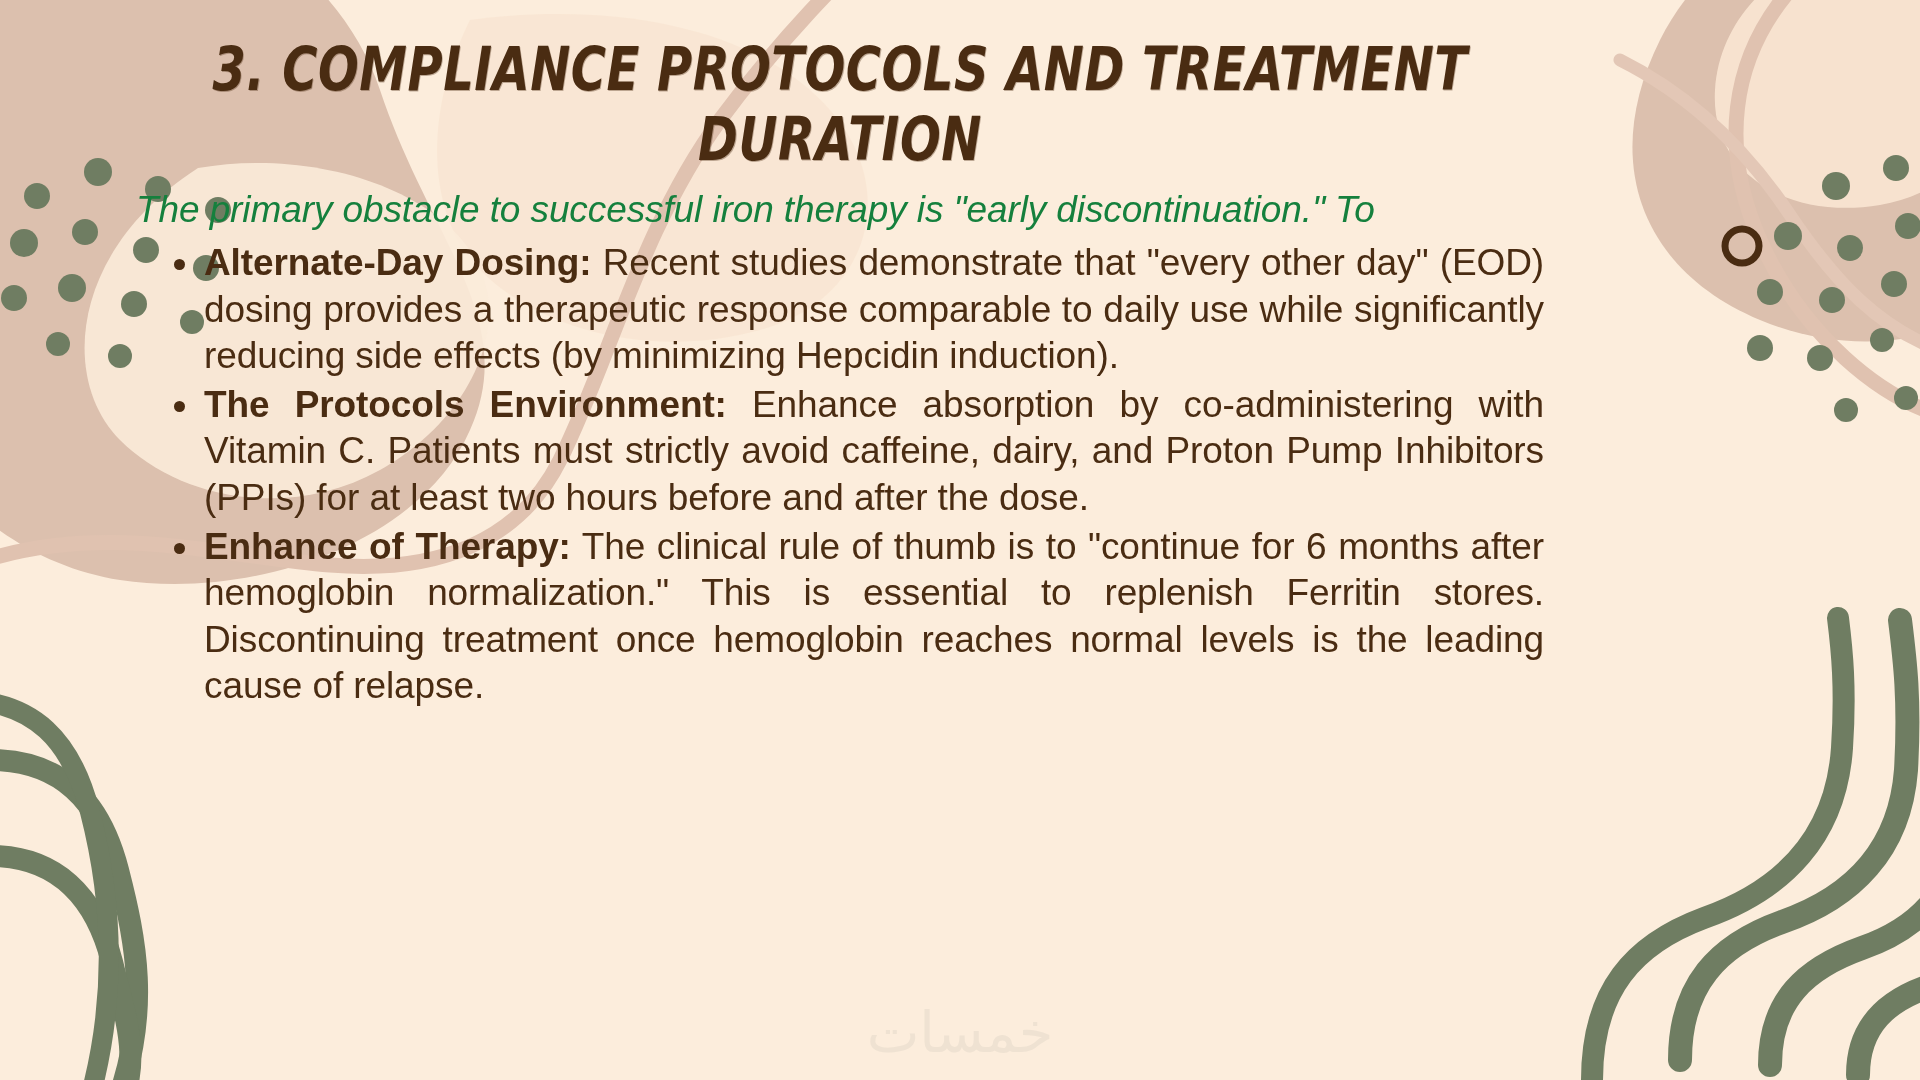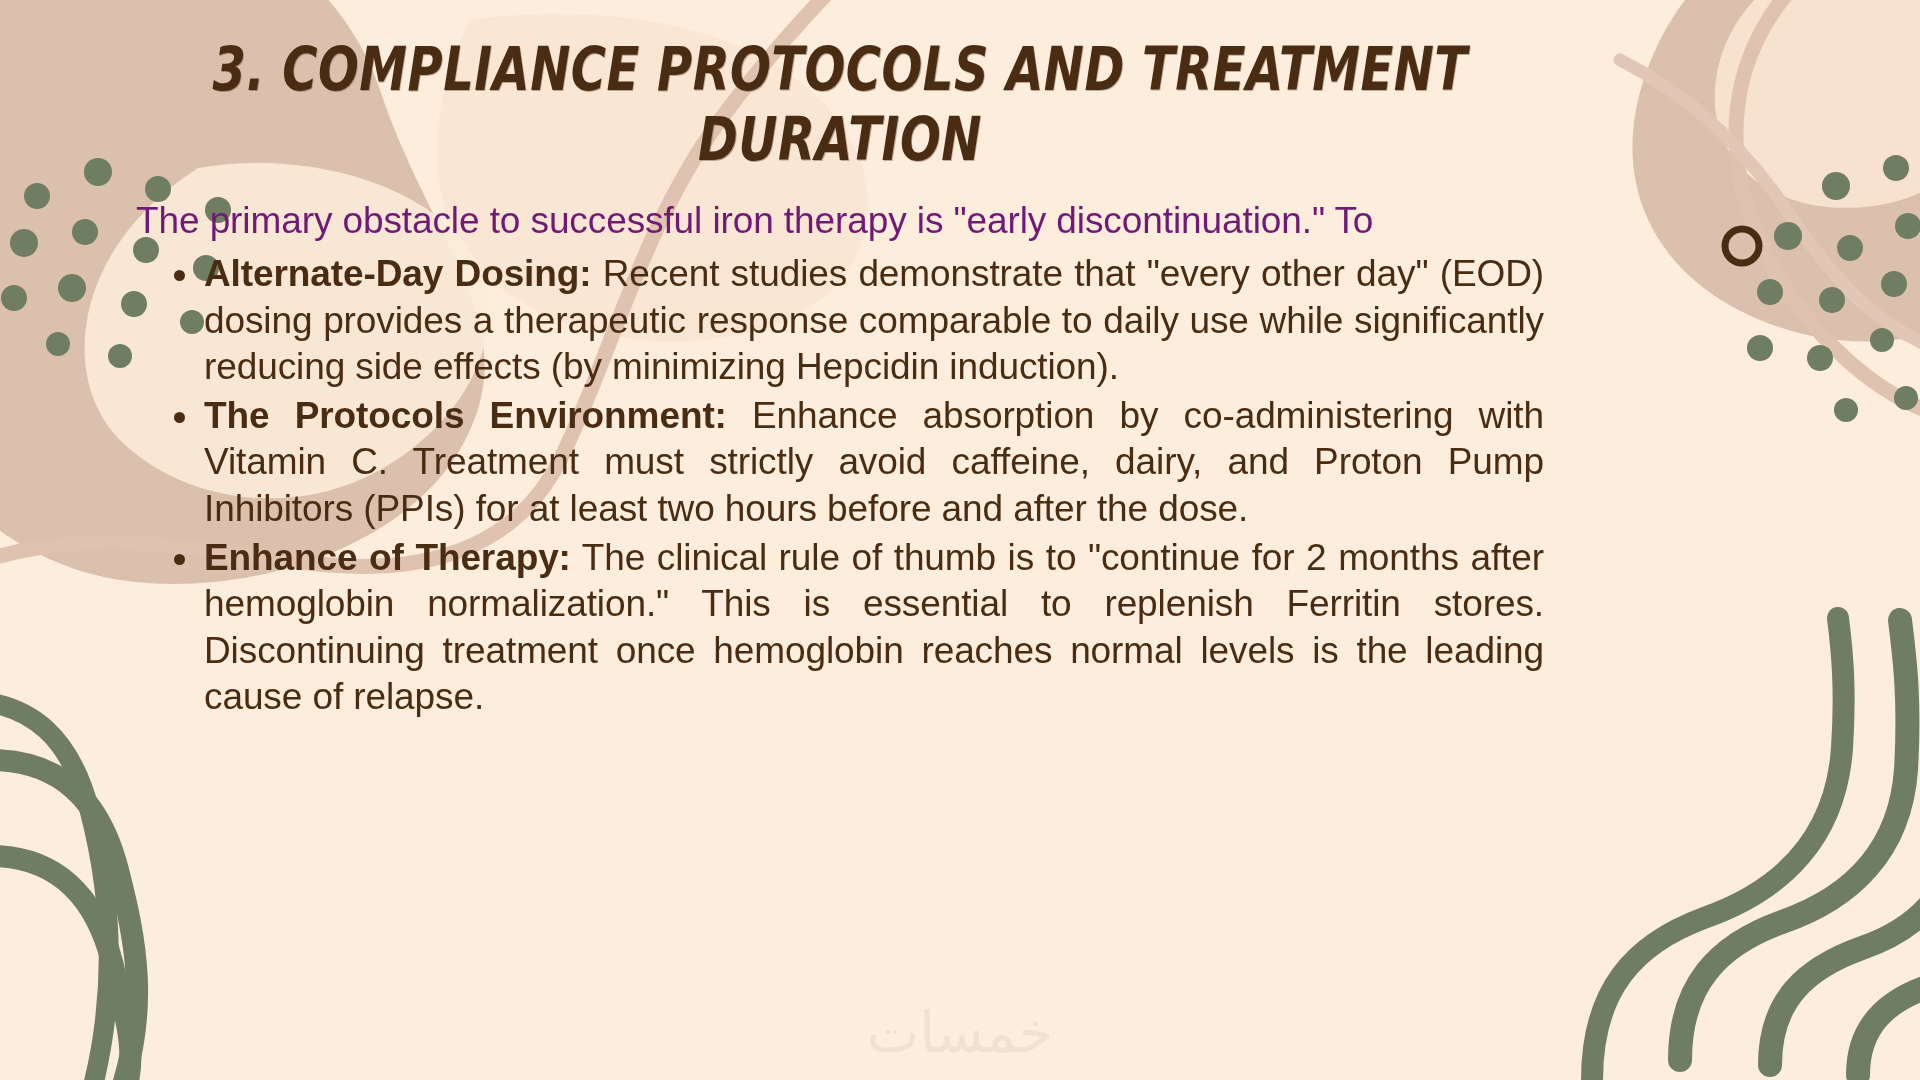--- a/index.html
+++ b/index.html
@@ -51,28 +51,29 @@
     color:#4A2C12;
     text-align:center;
     transform:scaleX(0.80);
     transform-origin:center top;
     width:125%;
     margin-left:-12.5%;
     text-shadow:1px 1px 0 rgba(74,44,18,0.35);
   }
 
   .intro {
-    margin-top:24px;
+    margin-top:13px;
     font-size:37px;
     line-height:1.26;
-    color:#701a75;
+    color:#15803d;
     text-align:justify;
     text-justify:inter-word;
     font-weight:400;
     letter-spacing:-0.1px;
+    font-style:italic;
   }
   .intro .lastline { display:block; text-align:left; }
 
   ul.protocol-list {
     list-style:none;
     margin-top:6px;
     padding-left:38px;
   }
 
   ul.protocol-list > li {
@@ -221,26 +222,26 @@
 
     <ul class="protocol-list">
 
       <li>
         <span class="bullet-dot"></span>
         <span class="lbl">Alternate-Day Dosing:</span><span> Recent studies demonstrate that "every other day" (EOD) dosing provides a therapeutic response comparable to daily use while significantly reducing side effects (by minimizing Hepcidin induction).</span>
       </li>
 
       <li>
         <span class="bullet-dot"></span>
-        <span class="lbl">The Protocols Environment:</span><span> Enhance absorption by co-administering with Vitamin C. Treatment must strictly avoid caffeine, dairy, and Proton Pump Inhibitors (PPIs) for at least two hours before and after the dose.</span>
+        <span class="lbl">The Protocols Environment:</span><span> Enhance absorption by co-administering with Vitamin C. Patients must strictly avoid caffeine, dairy, and Proton Pump Inhibitors (PPIs) for at least two hours before and after the dose.</span>
       </li>
 
       <li>
         <span class="bullet-dot"></span>
-        <span class="lbl">Enhance of Therapy:</span><span> The clinical rule of thumb is to "continue for 2 months after hemoglobin normalization." This is essential to replenish Ferritin stores. Discontinuing treatment once hemoglobin reaches normal levels is the leading cause of relapse.</span>
+        <span class="lbl">Enhance of Therapy:</span><span> The clinical rule of thumb is to "continue for 6 months after hemoglobin normalization." This is essential to replenish Ferritin stores. Discontinuing treatment once hemoglobin reaches normal levels is the leading cause of relapse.</span>
       </li>
 
     </ul>
   </div>
 
   <div class="watermark">خمسات</div>
 
 </div>
 
 </body></html>

